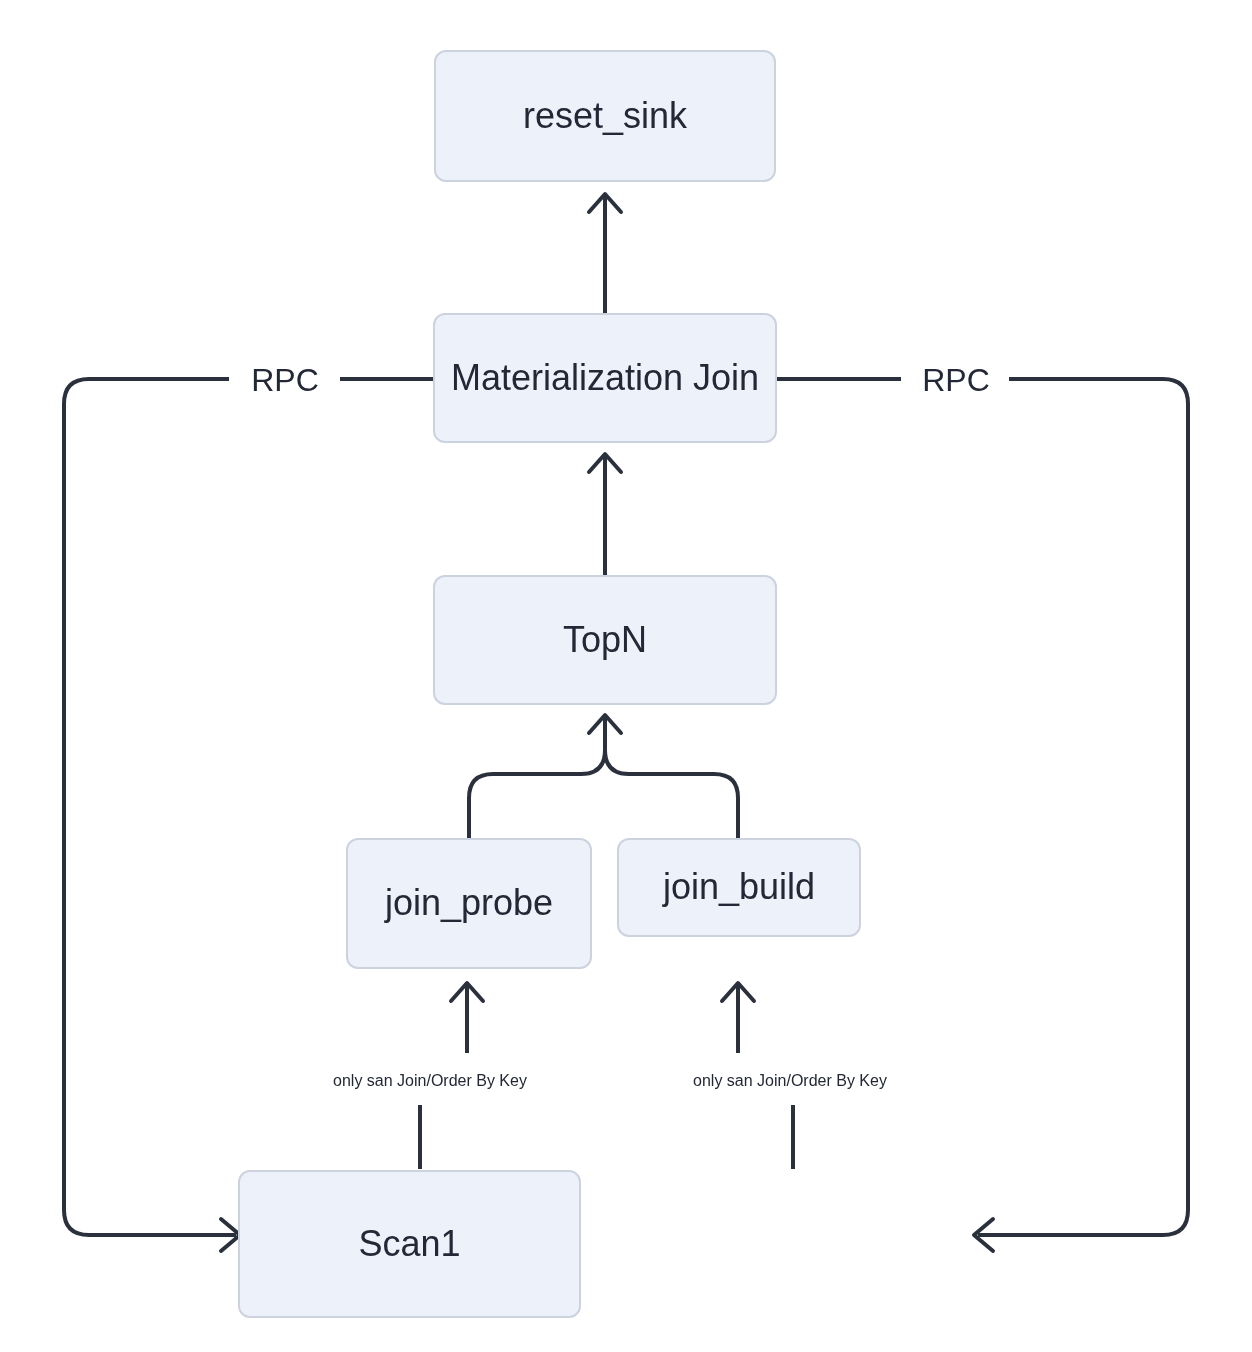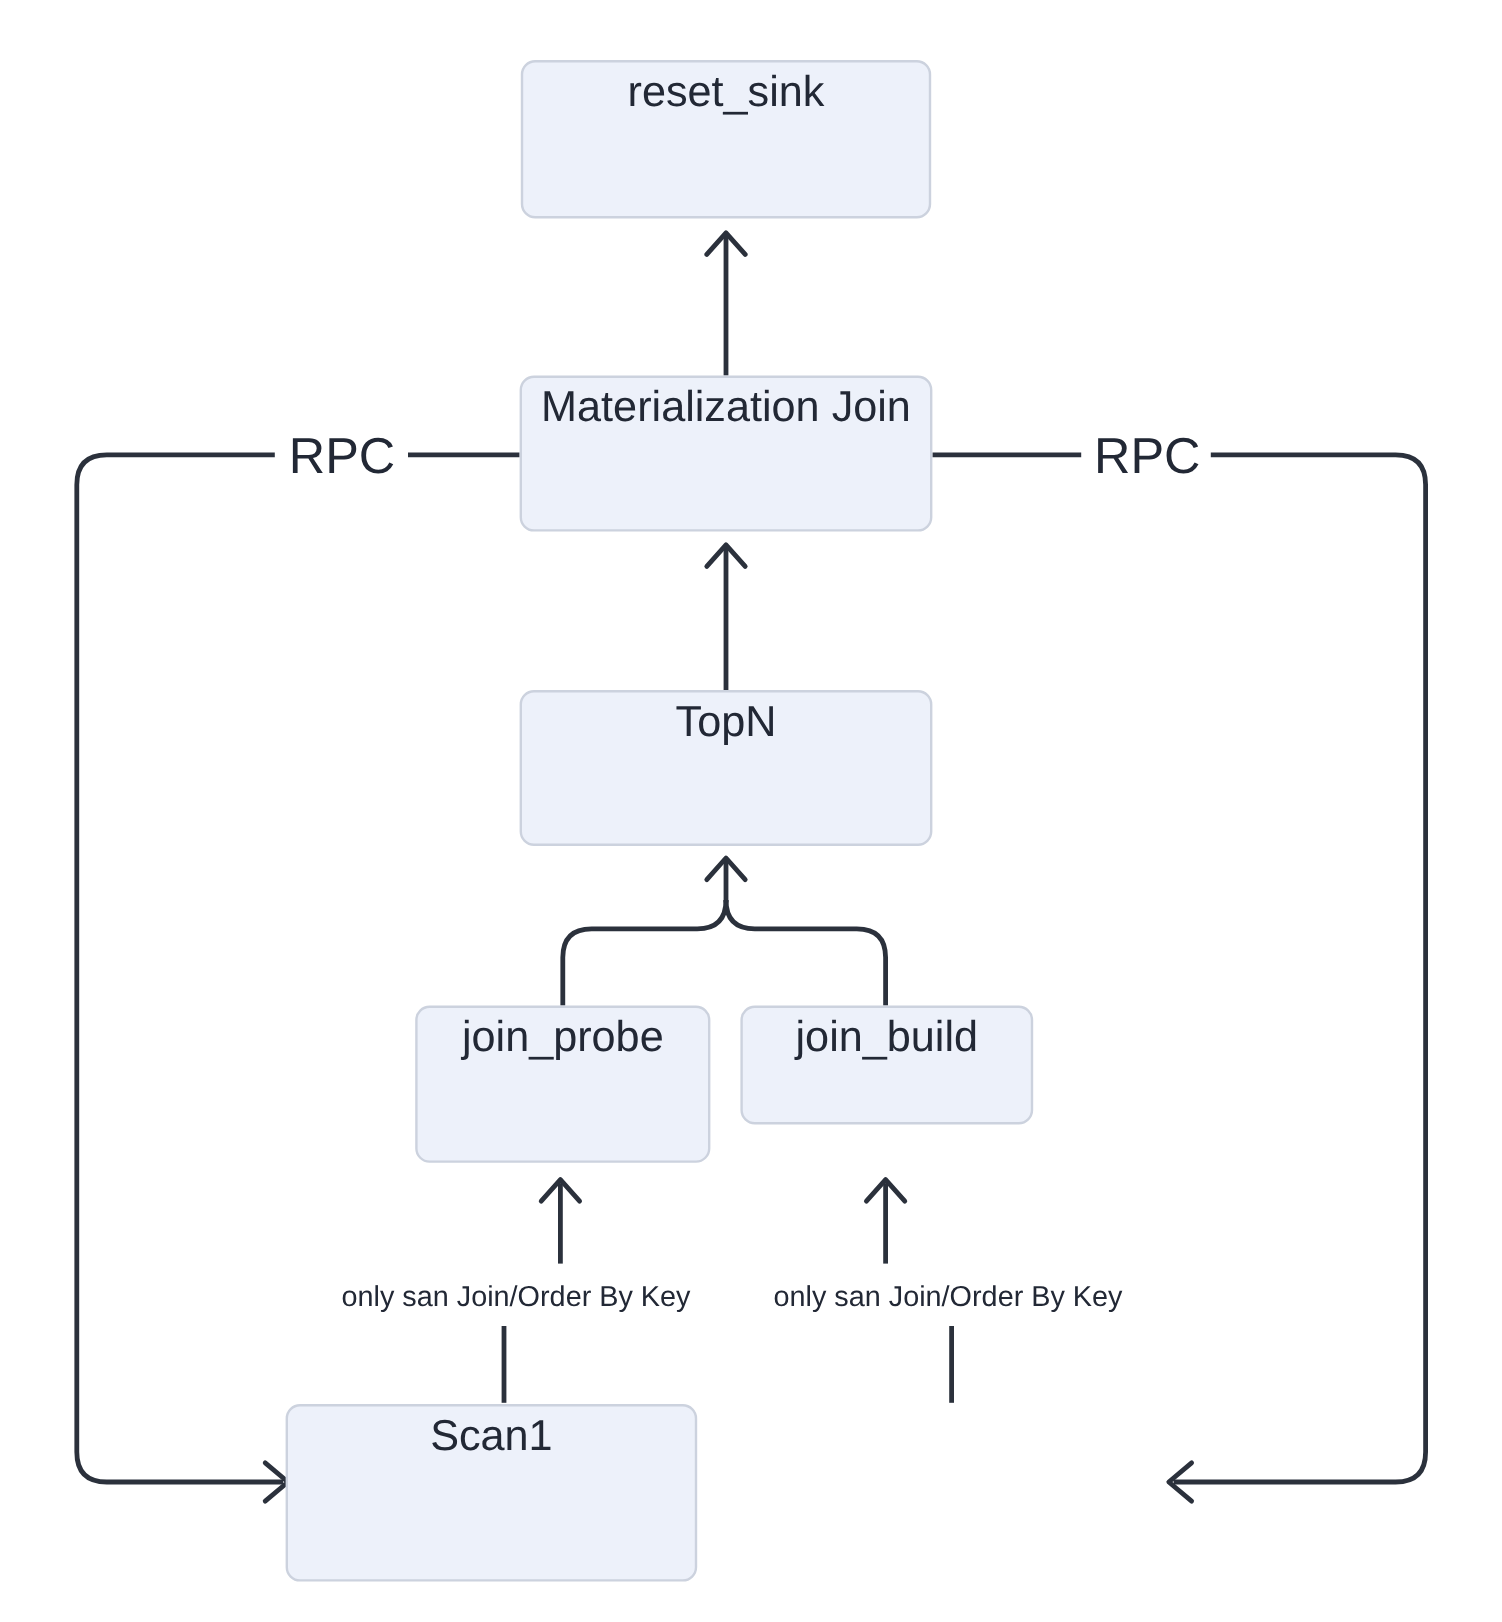--- a/index.html
+++ b/index.html
@@ -18,36 +18,36 @@
     overflow:hidden;
   }
   .edges{position:absolute;left:0;top:0;width:1252px;height:1352px;}
   .edges path{stroke:var(--edge-line);stroke-width:4;fill:none;}
   .edges path.arrowhead{stroke-linecap:round;stroke-linejoin:round;}
   .node{
     position:absolute;
     background:var(--node-fill);
     border:2.5px solid var(--node-border);
     border-radius:12px;
-    display:flex;justify-content:center;
+    display:flex;align-items:center;justify-content:center;
     text-align:center;
     color:var(--text);
     font-size:36px;
     line-height:1.35;
     box-sizing:border-box;
     padding:0 14px;
   }
   .edge-label{
     position:absolute;
     transform:translate(-50%,-50%);
     color:var(--text);
     white-space:nowrap;
   }
-  .edge-label.rpc{font-size:42px;}
-  .edge-label.annotation{font-size:24px;}
+  .edge-label.rpc{font-size:32px;}
+  .edge-label.annotation{font-size:16px;}
 </style>
 </head>
 <body>
 
 <div class="canvas">
 
   <svg class="edges" viewBox="0 0 1252 1352" xmlns="http://www.w3.org/2000/svg">
 
     <path d="M605,196 L605,313"></path>
     <path class="arrowhead" d="M589,212 L605,194 L621,212"></path>

